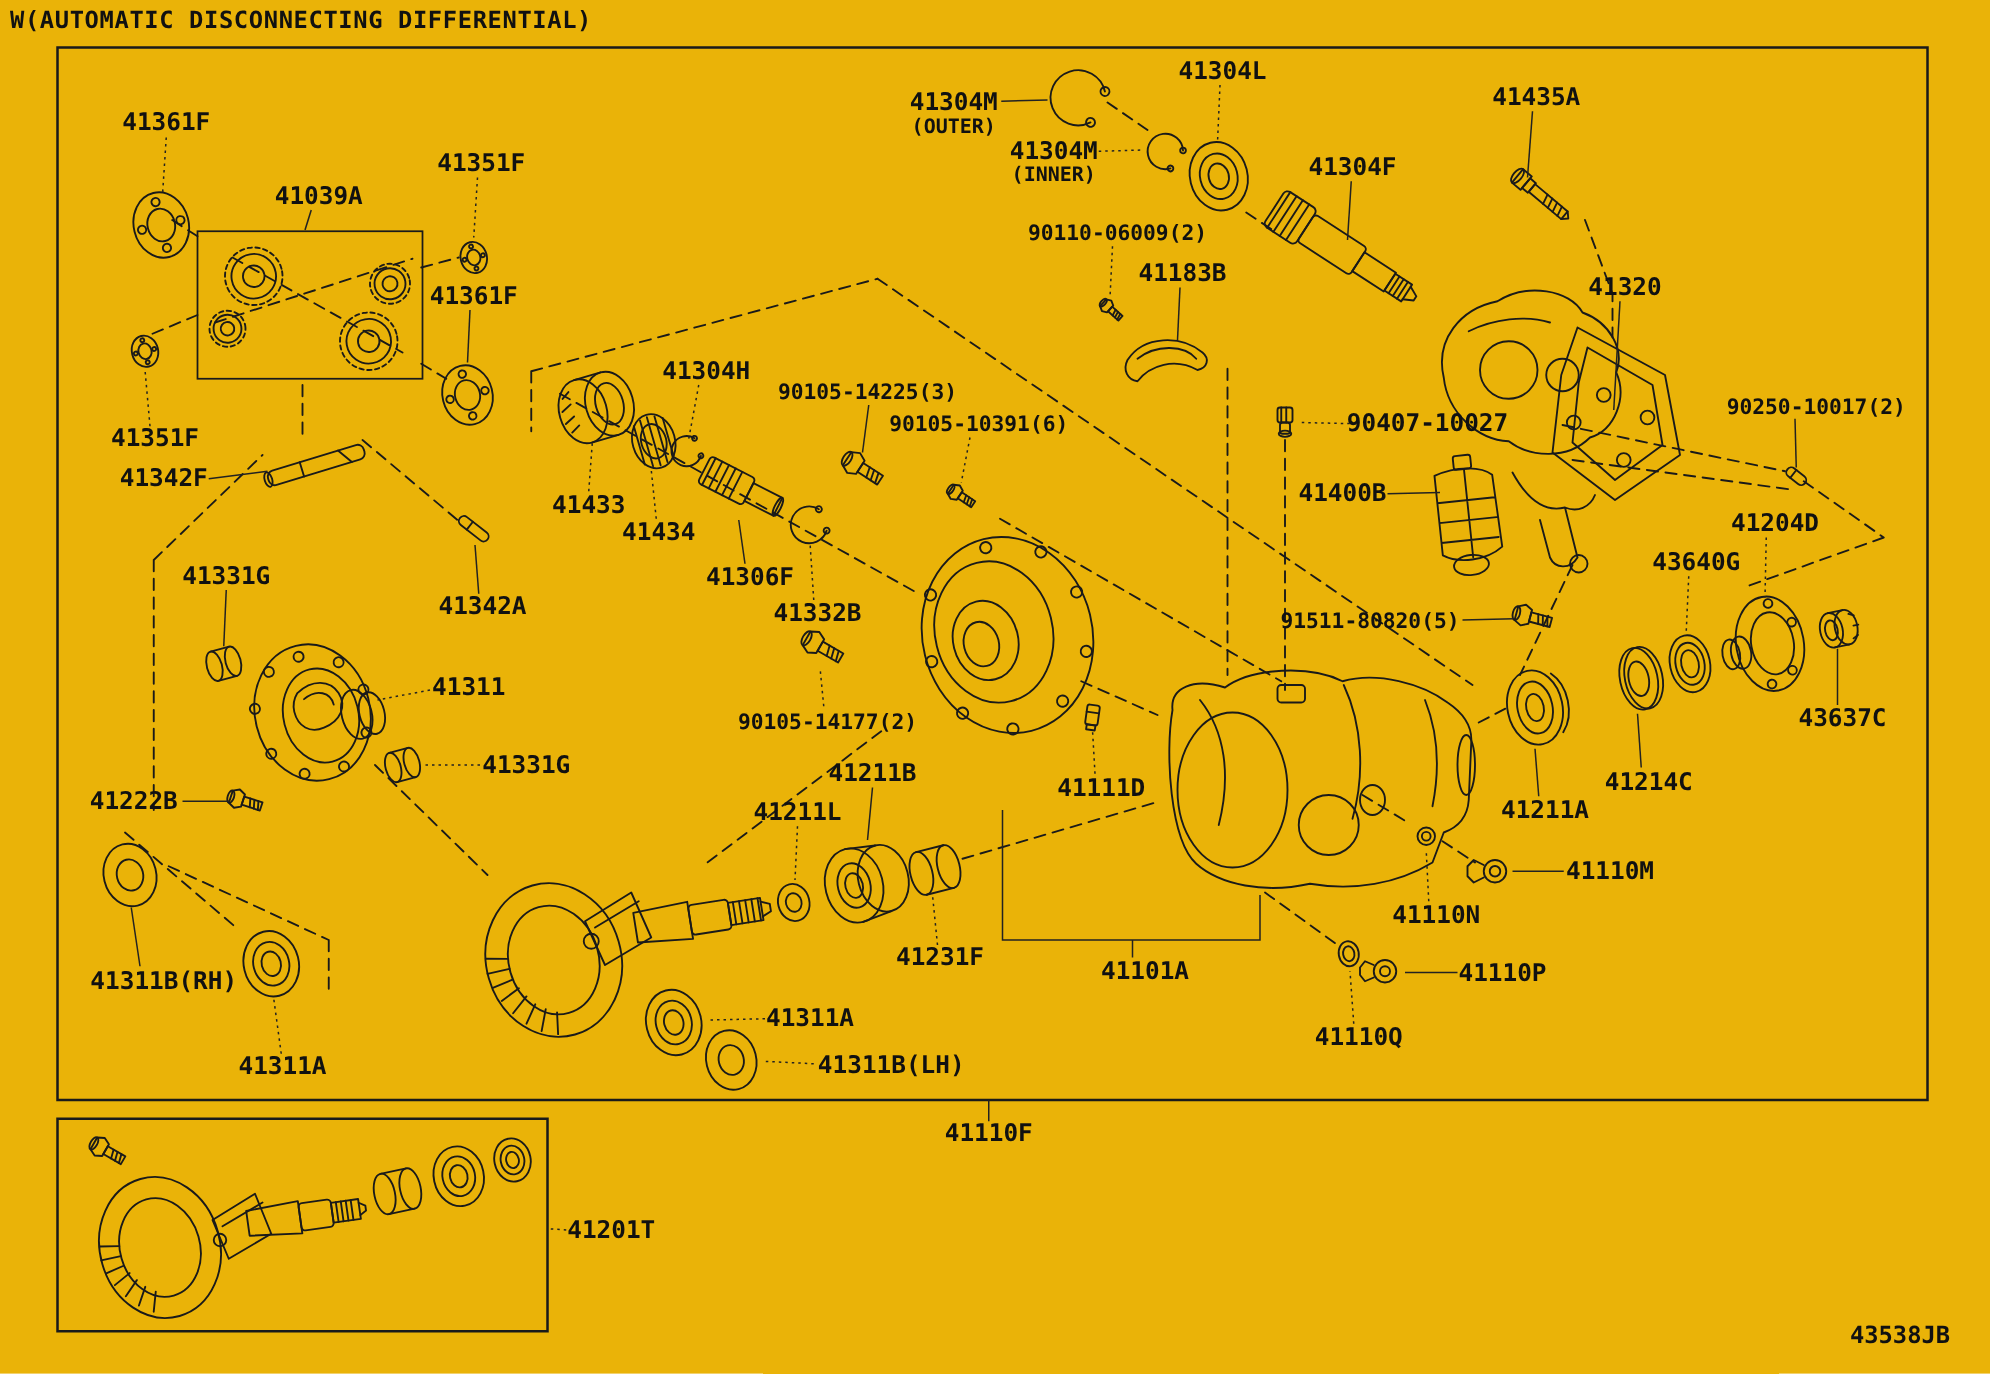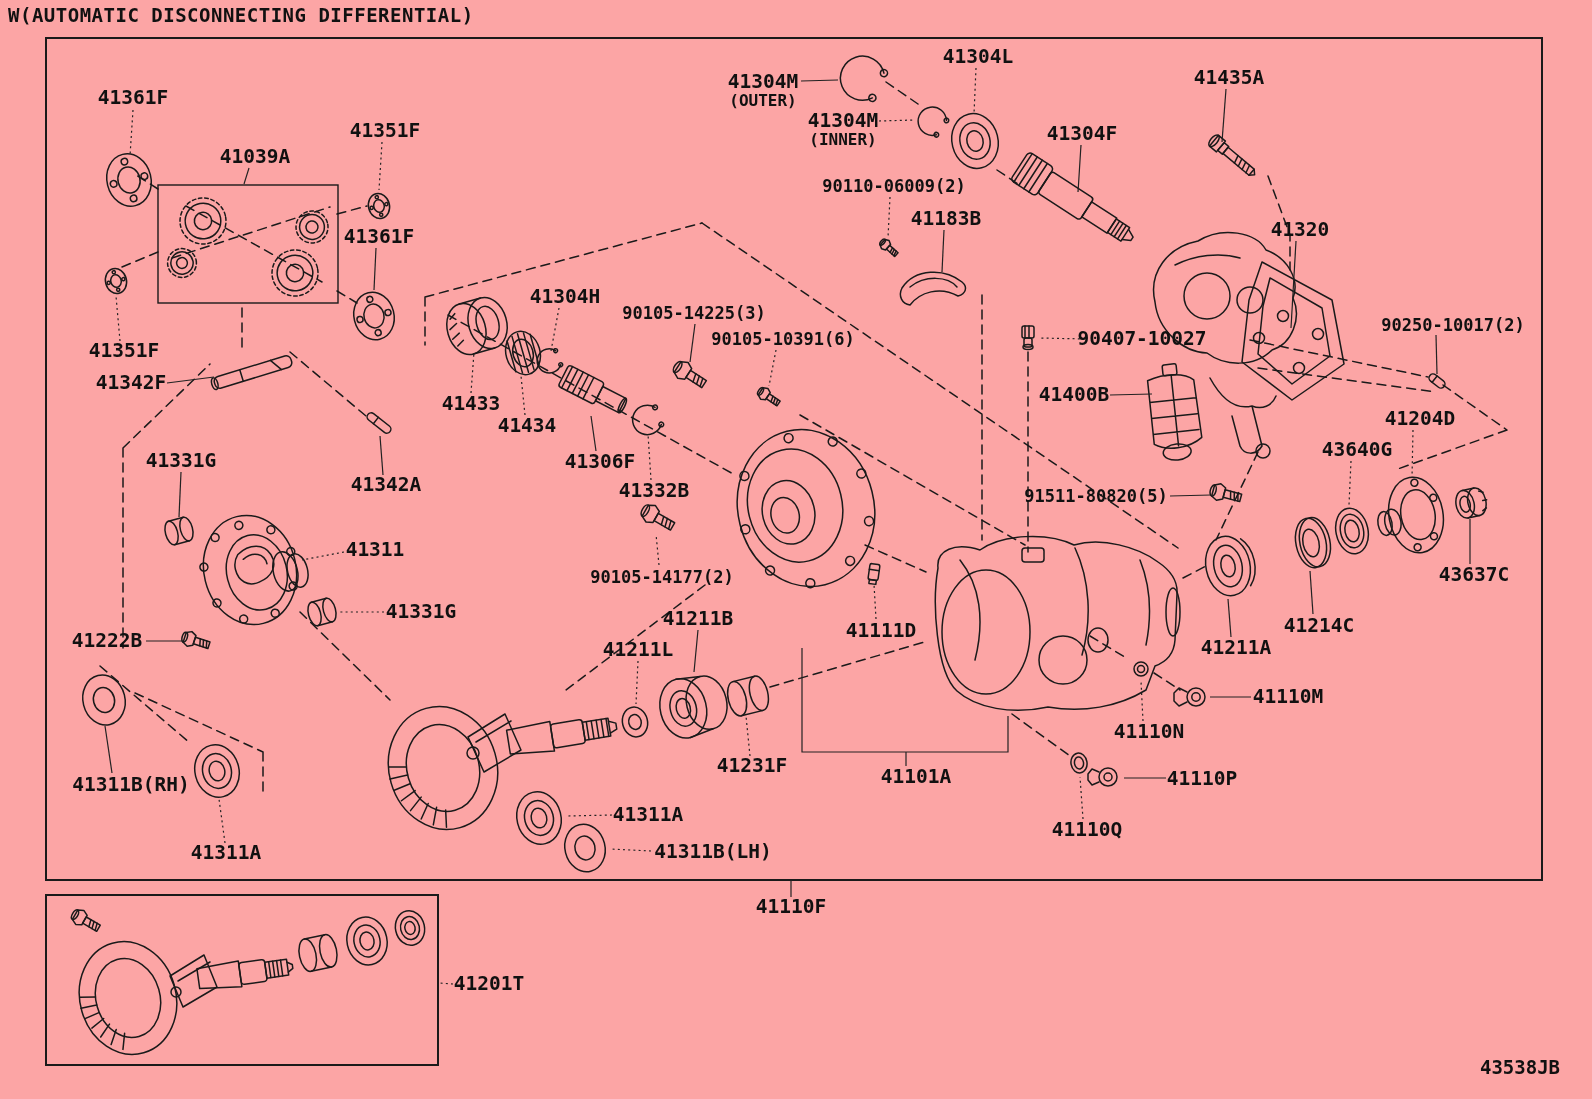--- a/index.html
+++ b/index.html
@@ -1,16 +1,16 @@
 <!DOCTYPE html>
 <html><head>
 <meta charset="utf-8">
 <style>
   html,body{margin:0;padding:0;background:#ffffff;}
-  #stage{position:relative;width:1592px;height:1099px;background:#fca5a5;overflow:hidden;}
+  #stage{position:relative;width:1592px;height:1099px;background:#eab308;overflow:hidden;}
   svg{position:absolute;left:0;top:0;}
   svg text{font-family:"DejaVu Sans Mono","Liberation Mono",monospace;font-weight:bold;fill:#111111;stroke:none;}
   .hdr{font-size:19px;text-anchor:start;letter-spacing:.5px;}
   .code{font-size:19px;text-anchor:middle;}
   .plabel{font-size:19.5px;text-anchor:middle;}
   .plabel.small{font-size:17px;}
   .plabel.sub{font-size:16px;}
   .frame{fill:none;stroke:#1a1a1a;stroke-width:2;}
   #defs *, g.part, g.part *{fill:none;stroke:#1a1a1a;stroke-width:1.5;stroke-linecap:round;stroke-linejoin:round;vector-effect:non-scaling-stroke;}
   .dash{fill:none;stroke:#1a1a1a;stroke-width:1.3;stroke-dasharray:9 6;}

